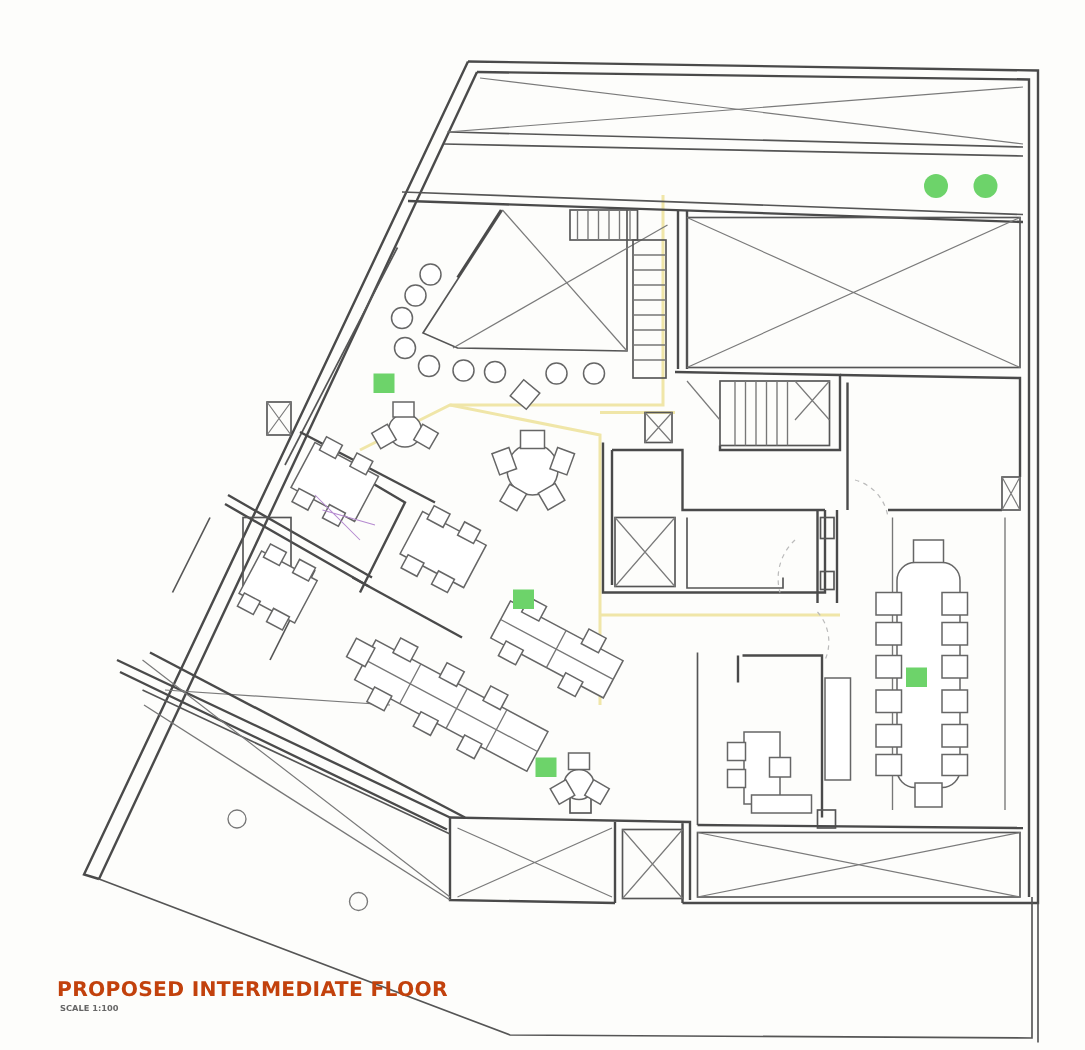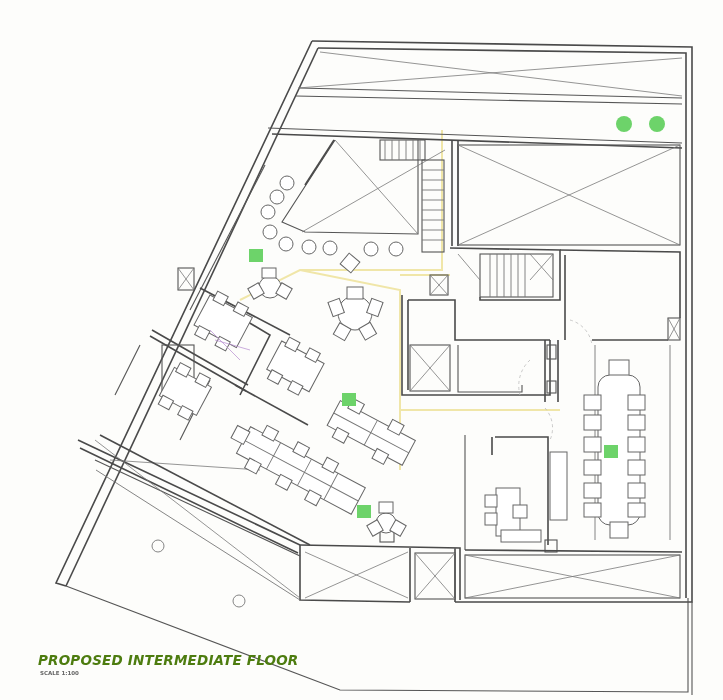--- a/index.html
+++ b/index.html
@@ -5,21 +5,21 @@
   html,body{margin:0;padding:0;background:#fdfdfb;}
   body{width:723px;height:700px;position:relative;overflow:hidden;font-family:"DejaVu Sans",sans-serif;}
   #plan{position:absolute;left:0;top:0;width:723px;height:700px;}
   .w{fill:none;stroke:#4a4a4a;stroke-width:1.6;}
   .w2{fill:none;stroke:#555;stroke-width:1.1;}
   .thin{fill:none;stroke:#777;stroke-width:0.9;}
   .x{fill:none;stroke:#7a7a7a;stroke-width:0.8;}
   .furn{fill:#fff;stroke:#666;stroke-width:1;}
   .yl{fill:none;stroke:#f0e6a8;stroke-width:2;}
   .dash{fill:none;stroke:#bbb;stroke-width:0.8;stroke-dasharray:3 3;}
-  .title{position:absolute;left:38px;top:652px;font-family:"DejaVu Sans",sans-serif;font-weight:bold;font-size:13.5px;color:#4d7c0f;letter-spacing:0.2px;font-style:italic;}
+  .title{position:absolute;left:38px;top:652px;font-family:"DejaVu Sans",sans-serif;font-weight:bold;font-size:13.5px;color:#c2410c;letter-spacing:0.2px;}
   .scale{position:absolute;left:40px;top:670px;font-family:"DejaVu Sans",sans-serif;font-weight:bold;font-size:5.5px;color:#666;}
 </style>
 </head>
 <body>
 
 <svg id="plan" viewBox="0 0 723 700" xmlns="http://www.w3.org/2000/svg">
 
   <g>
     <path class="yl" d="M442 130 L442 270 L300 270 L240 300"></path>
     <path class="yl" d="M300 270 L400 290 L400 470"></path>

